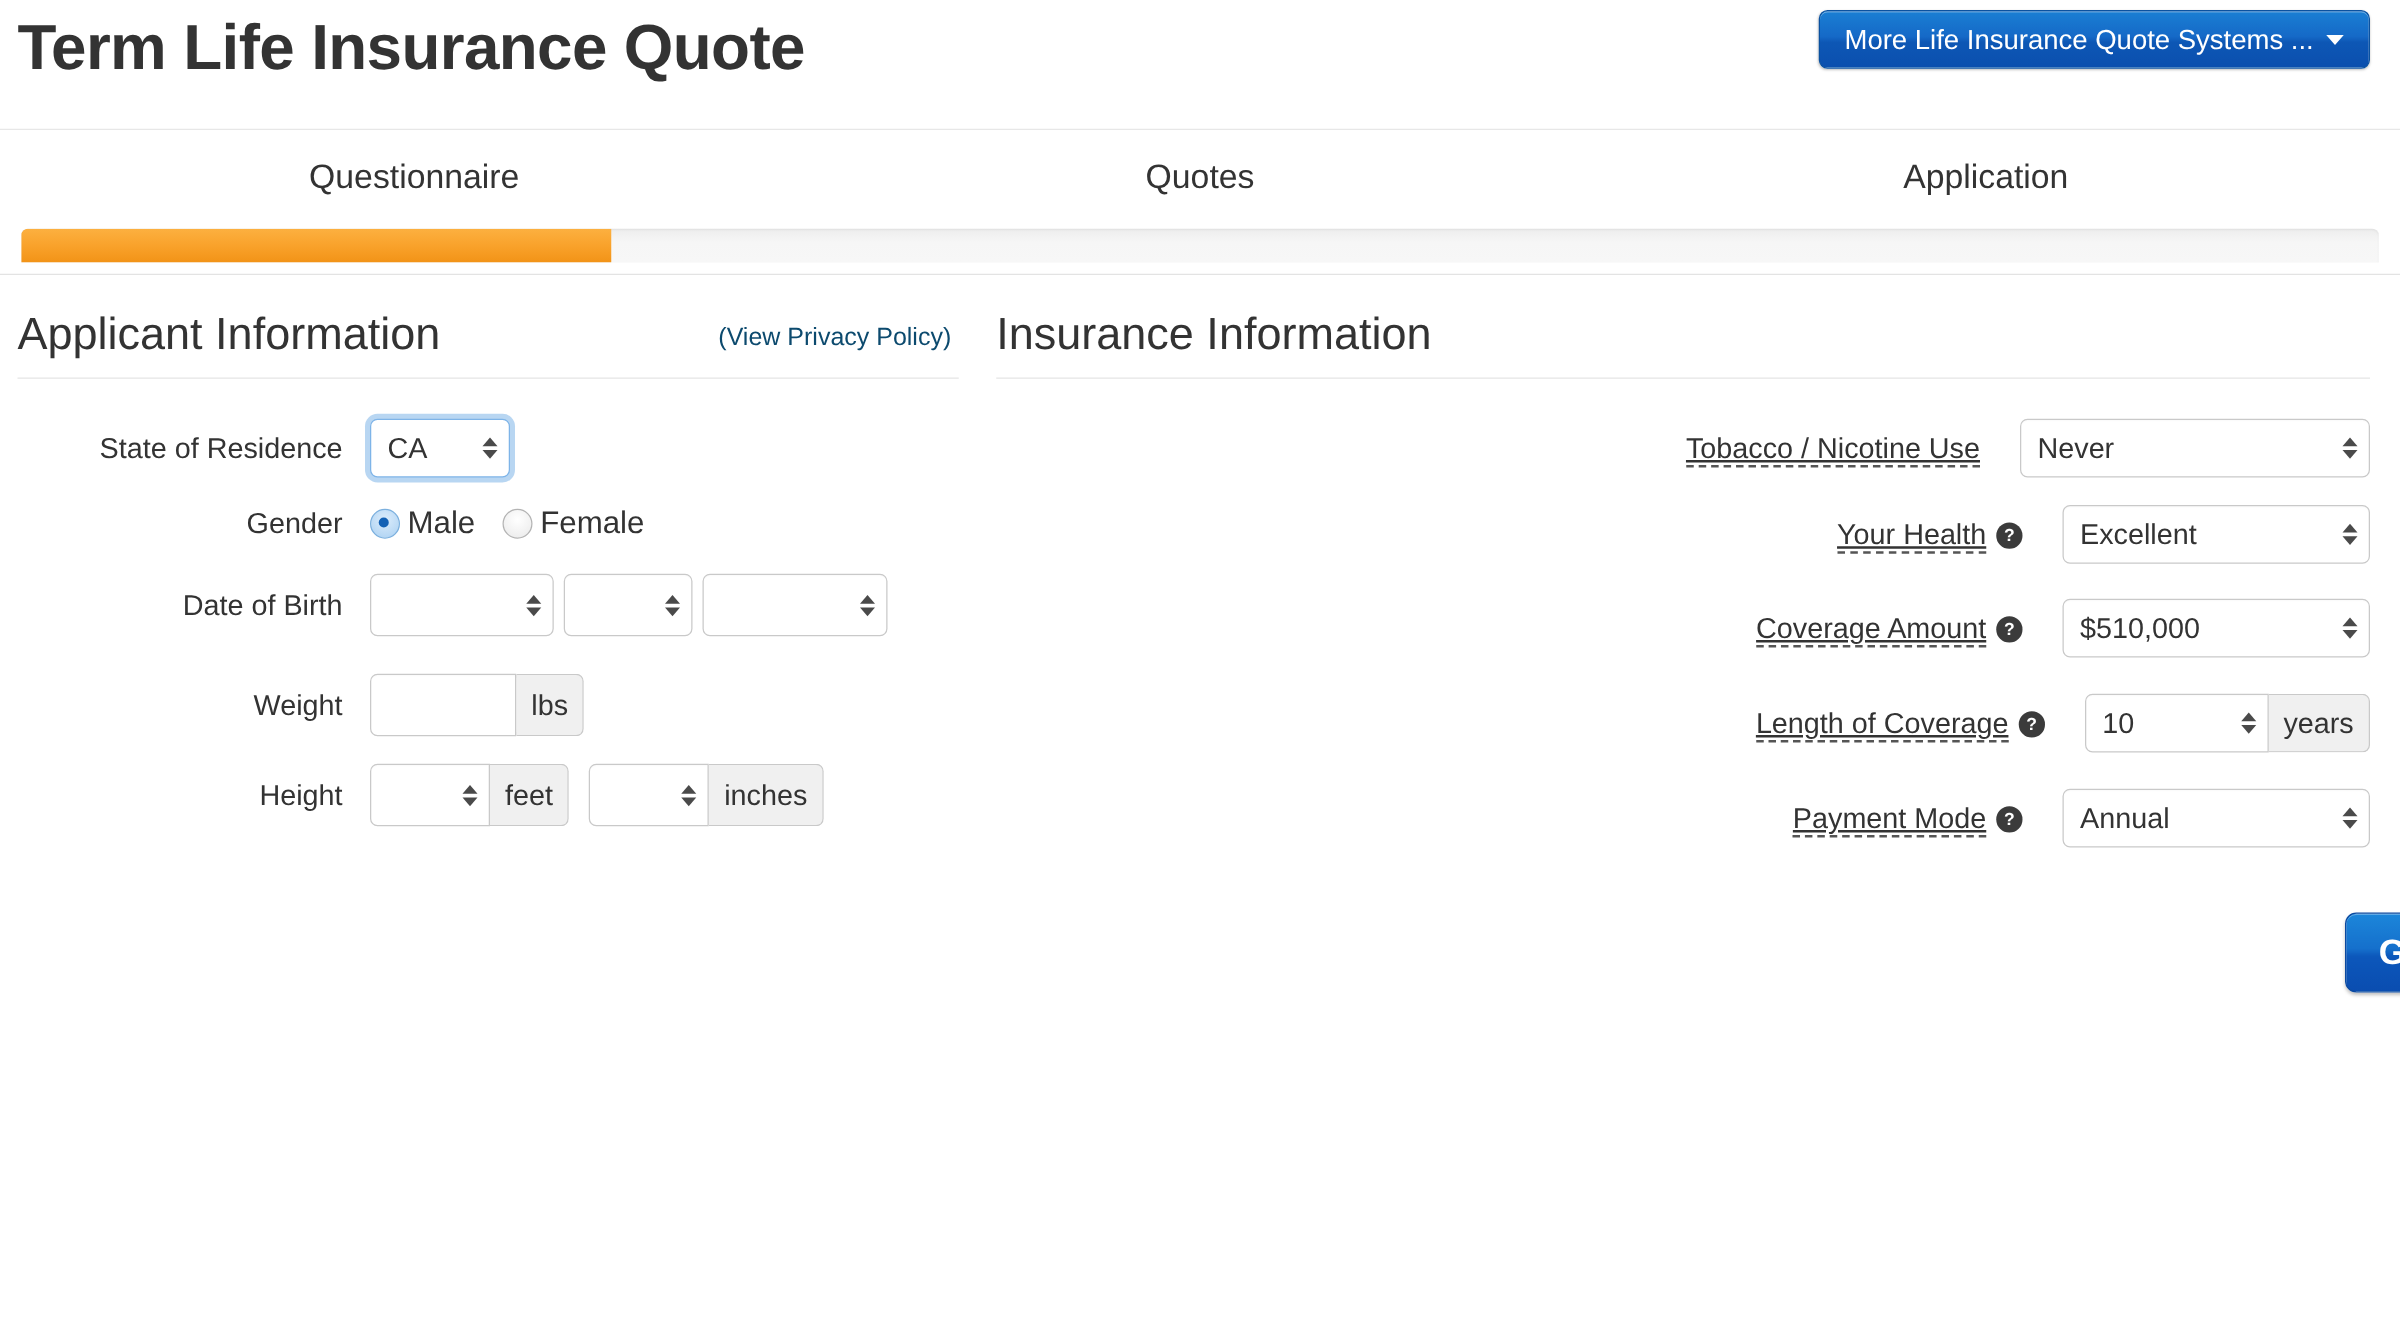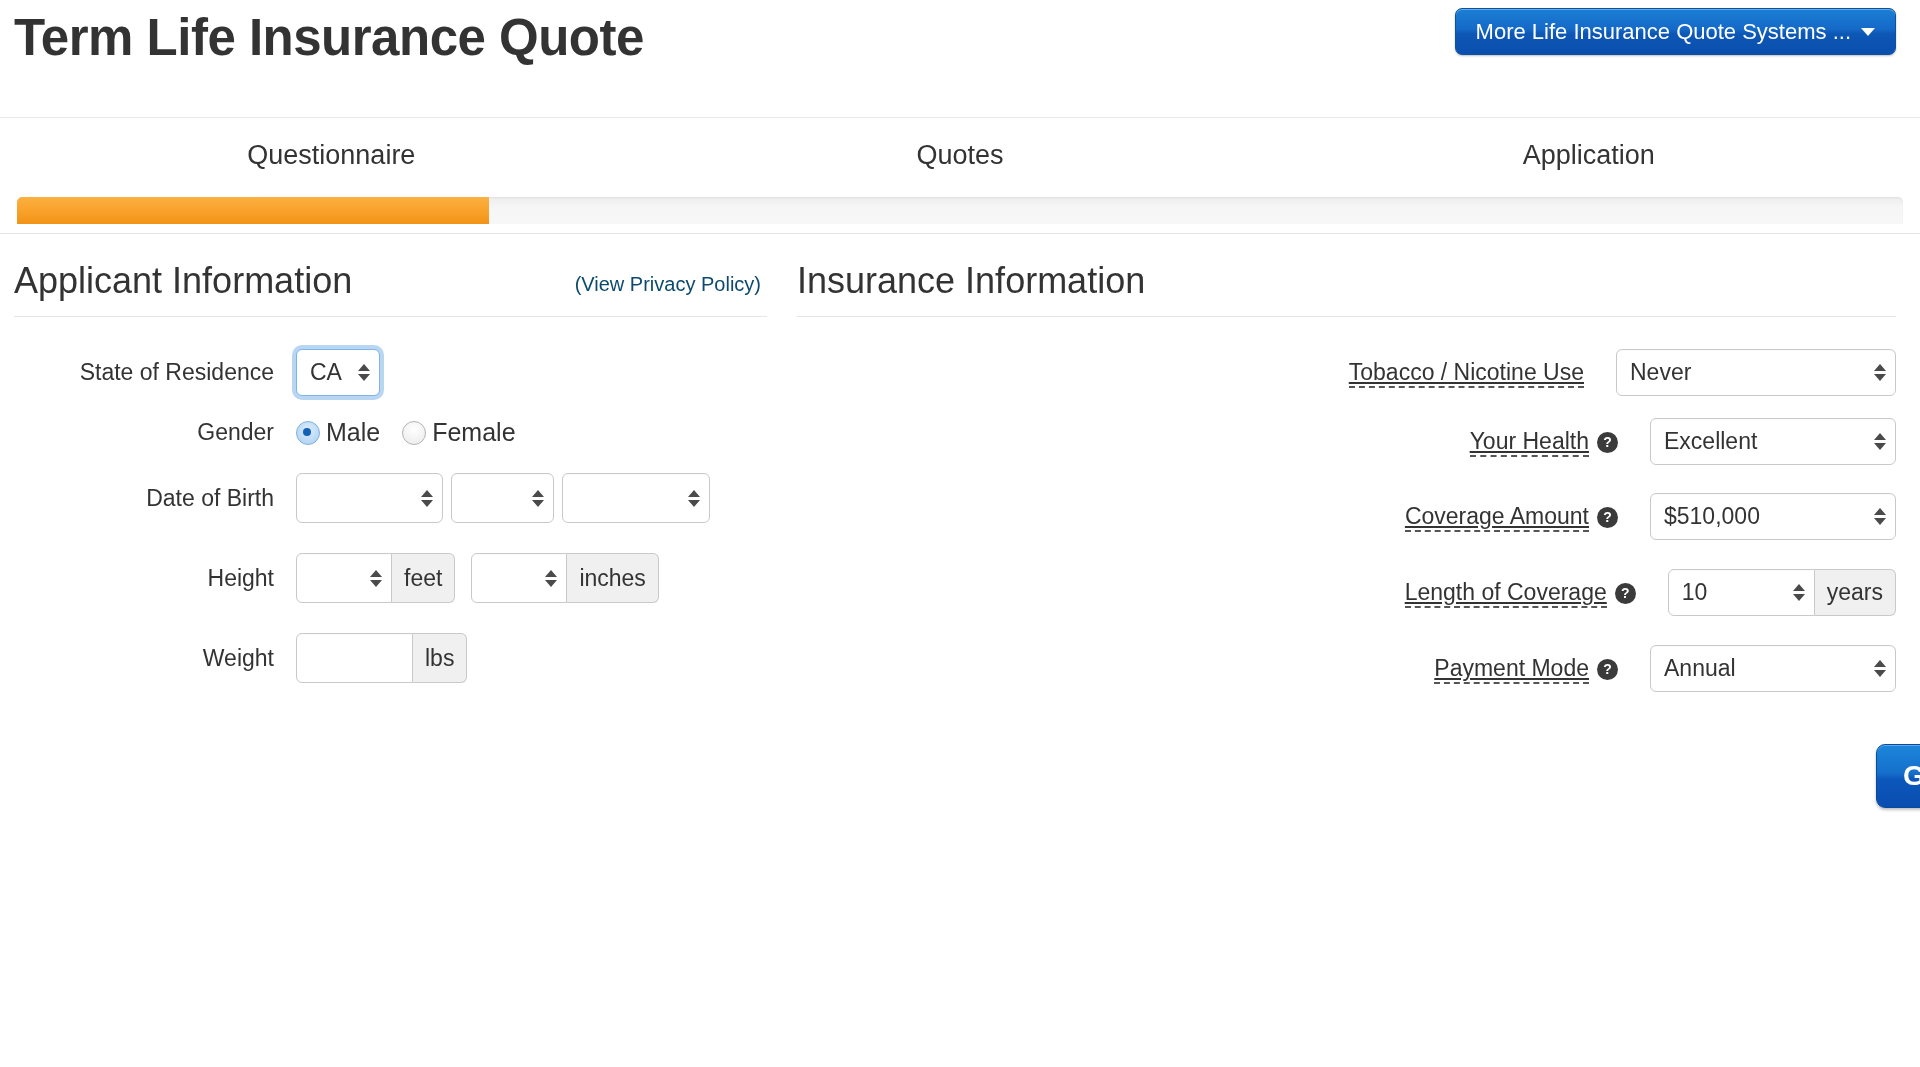--- a/index.html
+++ b/index.html
@@ -12,21 +12,21 @@
     height: 1067px;
     font-family: "Liberation Sans", sans-serif;
     color: #333333;
     overflow: hidden;
     position: relative;
   }
 
   
   .page-header {
     position: relative;
-    height: 118px;
+    height: 104px;
     border-bottom: 1px solid #e7e7e7;
     box-sizing: border-box;
   }
   .page-title {
     position: absolute;
     left: 14px;
     top: 8px;
     font-size: 51px;
     font-weight: bold;
     color: #333333;
@@ -305,21 +305,21 @@
     <div class="section-head">
       <span class="section-title">Applicant Information</span>
       <a class="privacy-link">(View Privacy Policy)</a>
     </div>
 
     <div class="form-rows">
 
       <div class="form-row">
         <div class="row-label">State of Residence</div>
         <div class="row-field">
-          <div class="ctl focused" style="width:84px;">
+          <div class="ctl focused" style="width:112px;">
             <span class="val">CA</span>
             <span class="spin">
                 <i class="up"></i>
                 <i class="down"></i>
               </span>
           </div>
         </div>
       </div>
 
       <div class="form-row" style="margin-bottom:26px;">
@@ -352,49 +352,49 @@
           <div class="ctl" style="width:148px;height:50px;">
             <span class="val"></span>
             <span class="spin">
                 <i class="up"></i>
                 <i class="down"></i>
               </span>
           </div>
         </div>
       </div>
 
+      <div class="form-row">
+        <div class="row-label">Weight</div>
+        <div class="row-field">
+          <div class="ctl joined-left" style="width:117px;height:50px;border-radius:6px 0 0 6px;">
+            <span class="val"></span>
+          </div>
+          <div class="addon" style="height:50px;">lbs</div>
+        </div>
+      </div>
+
       <div class="form-row" style="margin-bottom:30px;">
         <div class="row-label">Height</div>
         <div class="row-field">
           <div class="ctl joined-left" style="width:96px;height:50px;border-radius:6px 0 0 6px;">
             <span class="val"></span>
             <span class="spin">
                 <i class="up"></i>
                 <i class="down"></i>
               </span>
           </div>
           <div class="addon" style="height:50px;">feet</div>
           <div class="ctl joined-left" style="width:96px;height:50px;margin-left:16px;border-radius:6px 0 0 6px;">
             <span class="val"></span>
             <span class="spin">
                 <i class="up"></i>
                 <i class="down"></i>
               </span>
           </div>
           <div class="addon" style="height:50px;">inches</div>
-        </div>
-      </div>
-
-      <div class="form-row">
-        <div class="row-label">Weight</div>
-        <div class="row-field">
-          <div class="ctl joined-left" style="width:117px;height:50px;border-radius:6px 0 0 6px;">
-            <span class="val"></span>
-          </div>
-          <div class="addon" style="height:50px;">lbs</div>
         </div>
       </div>
 
     </div>
   </div>
 
   <div class="col col-right">
     <div class="section-head">
       <span class="section-title">Insurance Information</span>
     </div>

